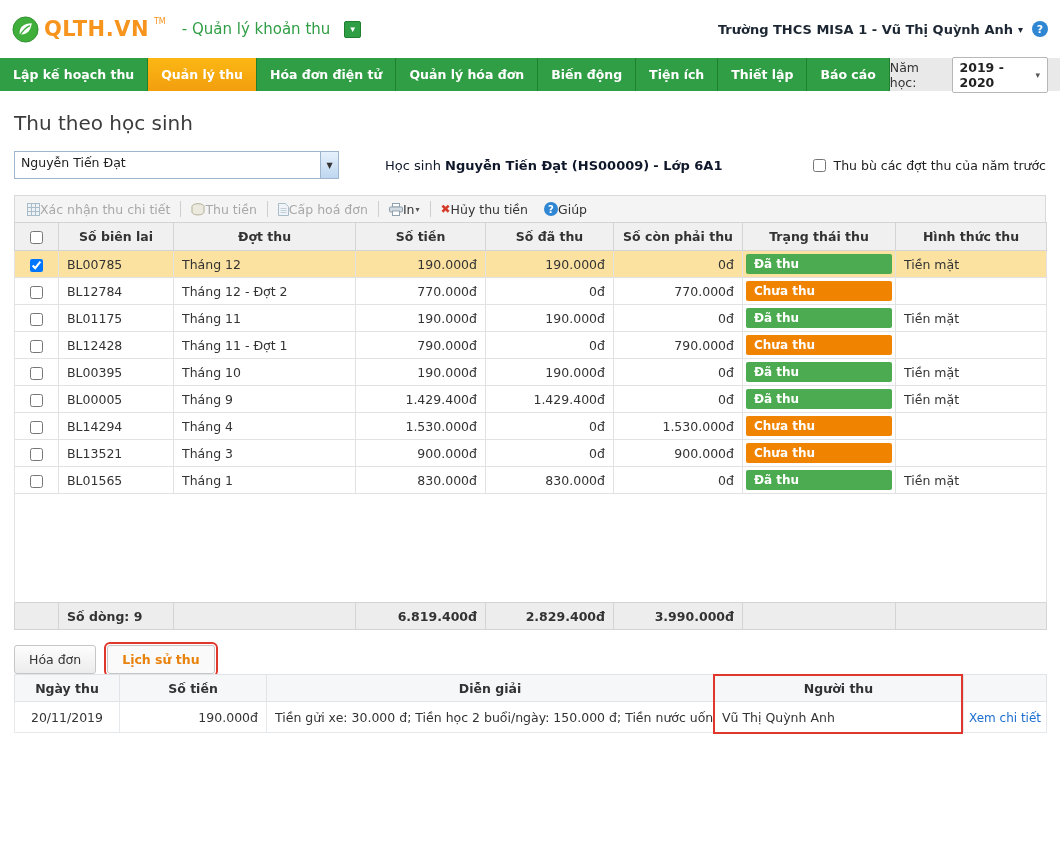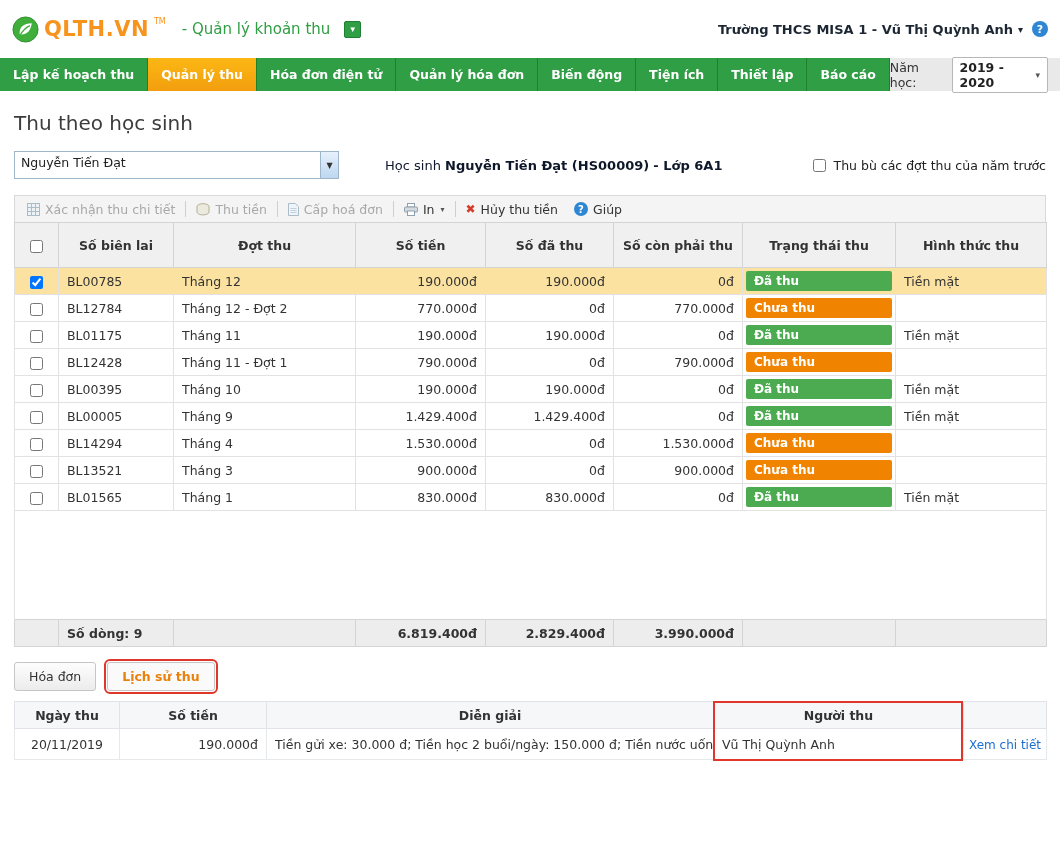--- a/index.html
+++ b/index.html
@@ -44,33 +44,33 @@
   .student-select { width:325px; height:28px; border:1px solid #9db6cc; display:flex; align-items:stretch; background:#fff; cursor:pointer; }
   .sel-text { flex:1; font-size:12.5px; padding:3px 6px 0; color:#222; white-space:nowrap; overflow:hidden; }
   .dd-btn { width:18px; background:linear-gradient(#e7f1fc,#bed7f0); border-left:1px solid #9db6cc;
     display:flex; align-items:center; justify-content:center; font-size:8px; color:#333; }
   .student-info { margin-left:46px; font-size:13px; color:#0f172a; }
   .prev-year { margin-left:auto; display:flex; align-items:center; gap:5px; font-size:12.5px; color:#222; cursor:pointer; }
 
   
   .toolbar { margin-top:16px; height:27px; background:#f4f4f4; border:1px solid #d9d9d9; border-bottom:none;
     display:flex; align-items:center; padding:0 4px; width:1032px; }
-  .tb { display:flex; align-items:center; gap:5px; border:none; background:transparent; font-size:12.5px; color:#333;
+  .tb { display:flex; align-items:center; border:none; background:transparent; font-size:12.5px; color:#333;
     padding:0 8px; height:100%; cursor:pointer; font-family:inherit; white-space:nowrap; }
   .tb.disabled { color:#a8a8a8; cursor:default; }
   .tb-sep { width:1px; height:16px; background:#cfcfcf; margin:0 2px; }
   .tb .caret { font-size:8px; color:#555; margin-left:1px; }
   .help-ico { width:14px; height:14px; border-radius:50%; background:var(--help-blue,#2f86d2); color:#fff; font-size:10px;
     font-weight:bold; display:inline-flex; align-items:center; justify-content:center; }
   .x-ico { color:#d43b28; font-weight:bold; font-size:12px; line-height:12px; }
   .ico svg { display:block; }
 
   
   .gridtbl { width:1032px; border-collapse:collapse; table-layout:fixed; border:1px solid #c8c8c8; }
-  .gridtbl th { background:#f0f0f0; border:1px solid #d4d4d4; height:45px; font-size:12.5px; color:#333;
+  .gridtbl th { background:#f0f0f0; border:1px solid #d4d4d4; height:28px; font-size:12.5px; color:#333;
     font-weight:bold; text-align:center; padding:0 4px; white-space:nowrap; overflow:hidden; }
   .gridtbl td { border:1px solid #e2e2e2; height:27px; font-size:12.5px; color:#333; padding:0 8px;
     white-space:nowrap; overflow:hidden; }
   .col-check { text-align:center; padding:0 !important; }
   .col-check input { margin:0; vertical-align:middle; }
   .num { text-align:right; }
   tr.sel td { background:var(--selected-row,#fbe2a0); }
   .status-cell { padding:0 3px !important; }
   .badge { display:block; padding:3px 8px; border-radius:2px; color:#fff; font-weight:bold; font-size:12px; line-height:14px; }
   .badge.paid { background:var(--paid-green,#4cab50); }
@@ -78,21 +78,21 @@
   .spacer-row td { height:109px; border-top:none; border-bottom:none; background:#fff; }
   .gridtbl tfoot td { background:#ededed; font-weight:bold; border:1px solid #d4d4d4; }
 
   
   .detail-tabs { margin-top:15px; display:flex; gap:11px; align-items:center; }
   .dtab { font-family:inherit; font-size:12.5px; padding:6px 14px; background:linear-gradient(#fdfdfd,#ececec);
     border:1px solid #c6c6c6; border-radius:3px; color:#333; cursor:pointer; white-space:nowrap; }
   .dtab.active { color:#e8820c; font-weight:bold; background:#fafafa;
     outline:2px solid var(--annotation-red,#e0372c); outline-offset:1px; }
 
-  .detail-wrap { position:relative; width:1032px; margin-top:10px; }
+  .detail-wrap { position:relative; width:1032px; }
   .dtbl { width:1032px; border-collapse:collapse; table-layout:fixed; }
   .dtbl th { background:#f5f7f9; border:1px solid #e0e4e8; height:27px; font-size:12.5px; font-weight:bold;
     color:#333; text-align:center; white-space:nowrap; }
   .dtbl td { border:1px solid #e6e9ec; height:31px; font-size:12.5px; color:#333; padding:0 8px;
     white-space:nowrap; overflow:hidden; }
   .ctr { text-align:center; }
   .detail-link { color:var(--link-blue,#1b6ed0); cursor:pointer; text-decoration:none; font-size:12px; }
   .link-cell { text-align:center; padding:0 2px !important; }
   .annotation-box { position:absolute; left:699px; top:0; width:250px; height:60px;
     border:2px solid var(--annotation-red,#e0372c); pointer-events:none; }

